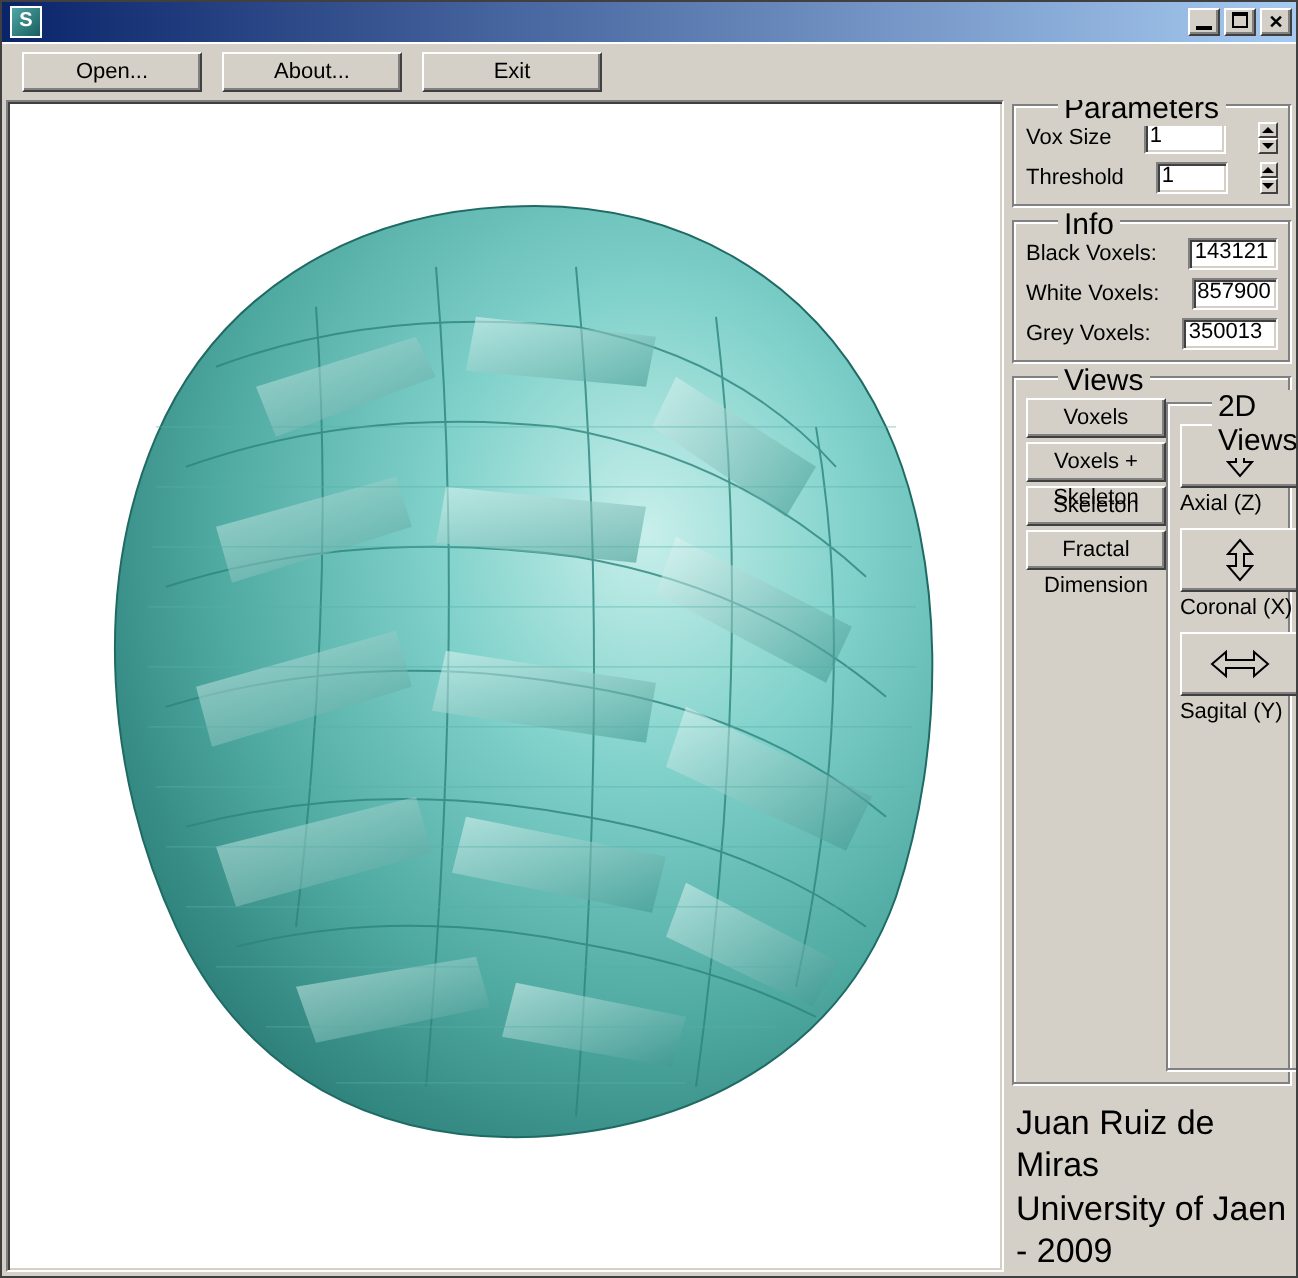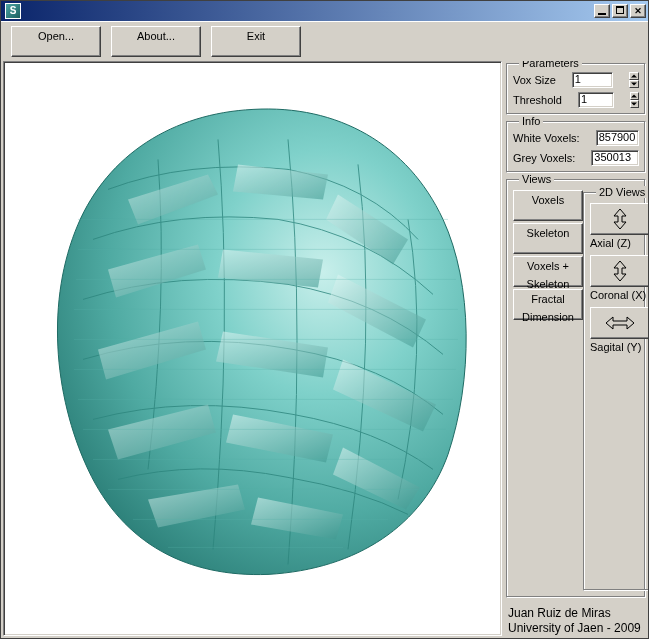--- a/index.html
+++ b/index.html
@@ -67,21 +67,21 @@
   
   .toolbar {
     padding: 4px 10px;
     display: flex; gap: 10px;
   }
   .btn {
     background: #d4d0c8;
     border: 1px solid #fff;
     border-right-color:#404040; border-bottom-color:#404040;
     box-shadow: inset -1px -1px 0 #808080, inset 1px 1px 0 #d4d0c8;
-    height: 31px;
+    height: 20px;
     padding: 0 8px;
     font: inherit;
     text-align: center;
     line-height: 18px;
   }
   .toolbar .btn { width: 90px; }
 
   
   .main { flex:1; display:flex; overflow:hidden; padding: 0 2px 2px 2px; }
   .viewport {
@@ -112,24 +112,24 @@
   
   .group {
     border: 1px solid #808080;
     border-right-color:#fff; border-bottom-color:#fff;
     box-shadow: inset -1px -1px 0 #808080, inset 1px 1px 0 #fff;
     padding: 8px 6px 6px 6px;
     position: relative;
   }
   .group > .legend {
     position: absolute;
-    top: -7px; left: 12px;
+    top: -7px; left: 22px;
     background: #d4d0c8;
     padding: 0 3px;
-    font-size: 11px;
+    font-size: 15px;
   }
   .row { display:flex; align-items:center; gap:16px; margin-bottom:4px; }
   .row:last-child { margin-bottom:0; }
   .label { flex:1; white-space:nowrap; }
   .field, .spinfield {
     background:#fff;
     border: 1px solid #808080;
     border-right-color:#fff; border-bottom-color:#fff;
     box-shadow: inset 1px 1px 0 #404040, inset -1px -1px 0 #d4d0c8;
     height: 16px; line-height: 14px;
@@ -163,21 +163,21 @@
 
   .subgroup { margin-top: 4px; }
   .iconbtn {
     width: 60px; height: 32px;
     margin: 2px auto 0;
     display:flex; align-items:center; justify-content:center;
   }
   .iconbtn svg { width: 34px; height: 24px; }
   .viewlabel { margin: 2px 0 6px; }
 
-  .footer { font-size: 12px; margin-top: auto; padding: 2px 2px 0 2px; line-height: 1.25; }
+  .footer { font-size: 17px; margin-top: auto; padding: 2px 2px 0 2px; line-height: 1.25; }
 </style>
 </head>
 <body>
 
 <div class="window">
   <div class="titlebar">
     <span class="app-icon">S</span>
     <span class="titlebar-title">3D-FD</span>
     <div class="winbtns">
       <div class="winbtn min"></div>
@@ -273,35 +273,39 @@
             <div class="spin">
               <div class="arrow up"></div>
               <div class="arrow down"></div>
             </div>
           </div>
         </div>
 
         <div class="group">
           <span class="legend">Info</span>
           <div class="row">
+            <span class="label">Black Voxels:</span>
+            <span class="field">143121</span>
+          </div>
+          <div class="row">
             <span class="label">White Voxels:</span>
             <span class="field">857900</span>
           </div>
           <div class="row">
             <span class="label">Grey Voxels:</span>
             <span class="field">350013</span>
           </div>
         </div>
 
         <div class="group" style="flex:1; display:flex; ">
           <span class="legend">Views</span>
           <div class="stackbtns">
             <div class="btn">Voxels</div>
+            <div class="btn">Voxels + Skeleton</div>
             <div class="btn">Skeleton</div>
-            <div class="btn">Voxels + Skeleton</div>
             <div class="btn">Fractal Dimension</div>
           </div>
 
           <div class="group subgroup">
             <span class="legend">2D Views</span>
 
             <div class="btn iconbtn">
               <svg viewBox="0 0 34 24">
                 <path d="M17 2 L23 9 L19 9 L19 15 L23 15 L17 22 L11 15 L15 15 L15 9 L11 9 Z" fill="#d4d0c8" stroke="#000" stroke-width="1"></path>
               </svg>

